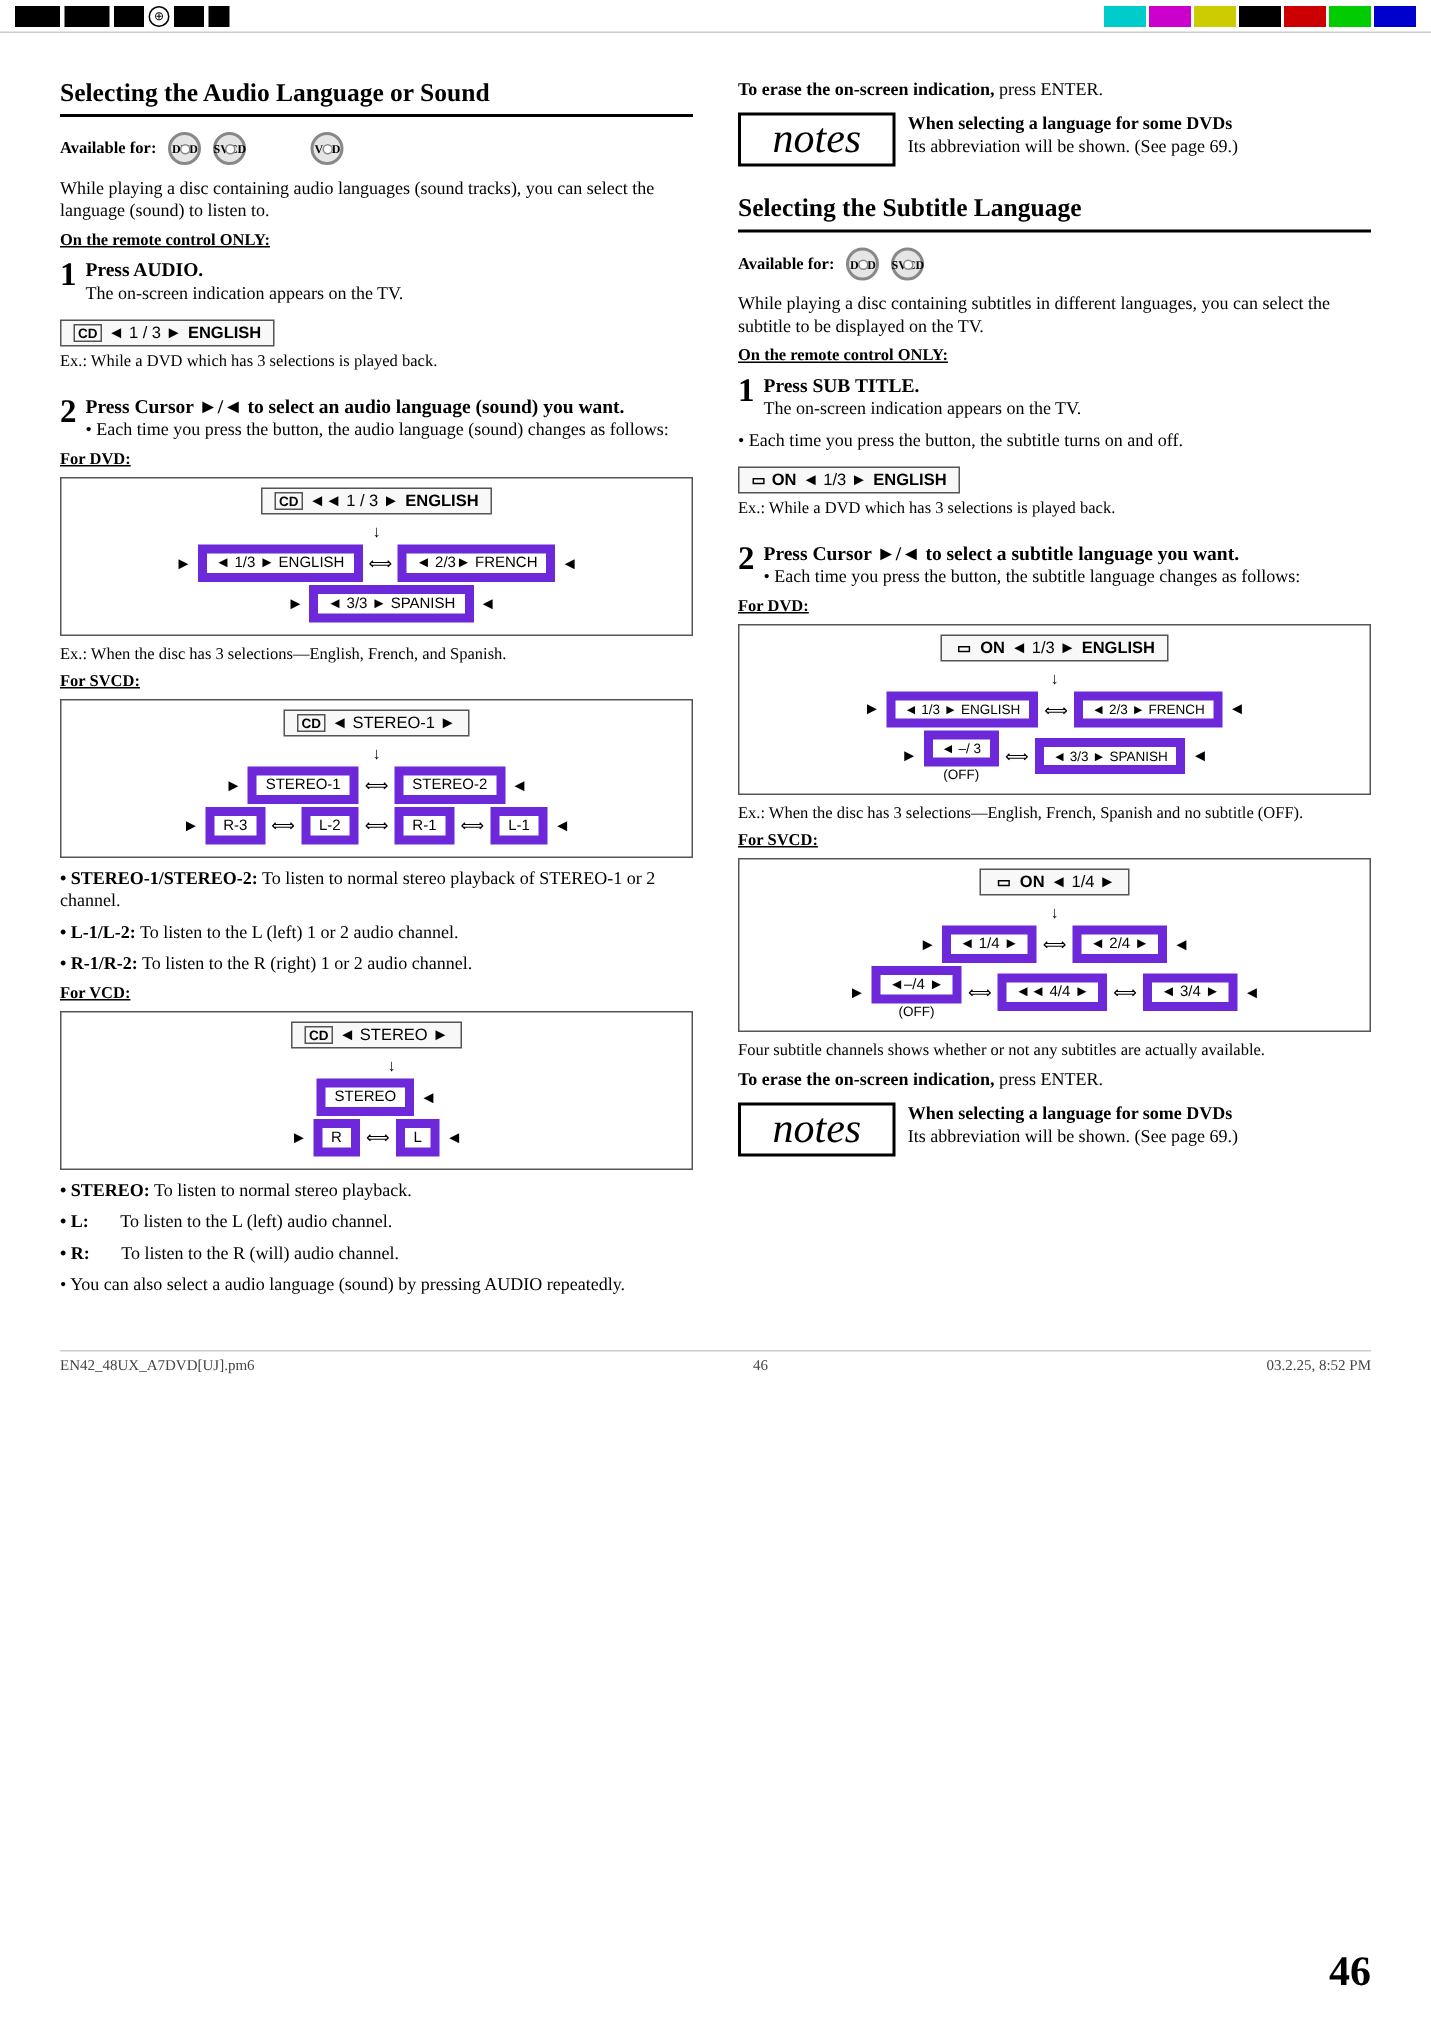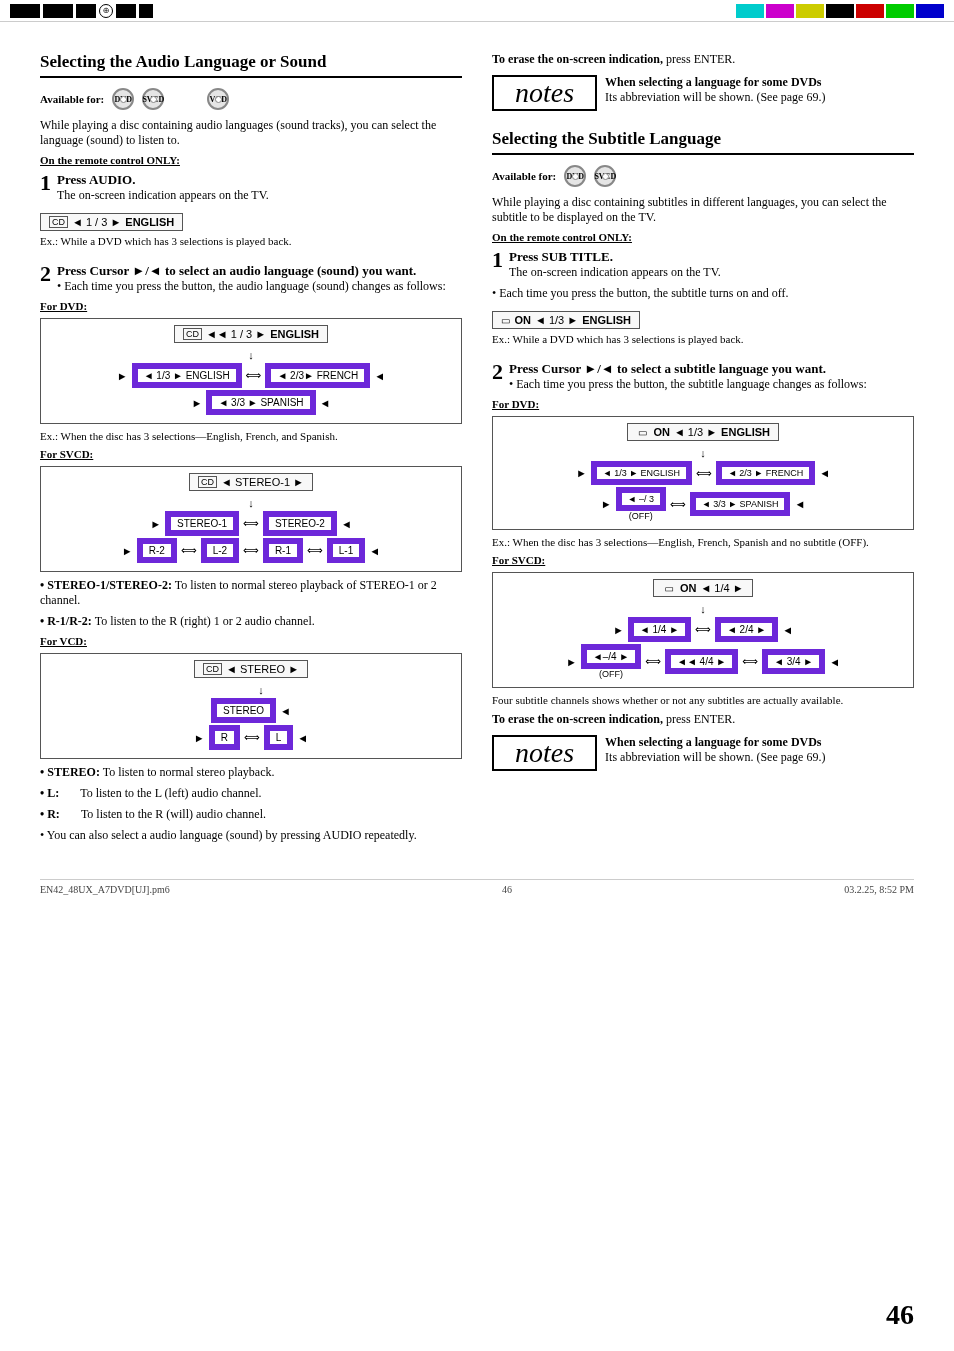--- a/index.html
+++ b/index.html
@@ -138,20 +138,21 @@
       font-size: 11px;
       font-family: Arial, sans-serif;
       background: #f8f8f8;
       gap: 4px;
       margin: 4px 0;
     }
     .lcd-cd-icon {
       font-size: 9px;
       border: 1px solid #555;
       padding: 0 2px;
+      font-weight: bold;
     }
 
     
     .flow-container {
       border: 1px solid #555;
       padding: 6px 10px;
       margin: 6px 0;
       font-size: 11px;
       font-family: Arial, sans-serif;
     }
@@ -326,34 +327,38 @@
               </div>
               <div class="flow-row">
                 <span>►</span>
                 <div class="flow-box">STEREO-1</div>
                 <span class="flow-arrow">⟺</span>
                 <div class="flow-box">STEREO-2</div>
                 <span>◄</span>
               </div>
               <div class="flow-row">
                 <span>►</span>
-                <div class="flow-box">R-2</div>
+                <div class="flow-box">R-3</div>
                 <span class="flow-arrow">⟺</span>
                 <div class="flow-box">L-2</div>
                 <span class="flow-arrow">⟺</span>
                 <div class="flow-box">R-1</div>
                 <span class="flow-arrow">⟺</span>
                 <div class="flow-box">L-1</div>
                 <span>◄</span>
               </div>
             </div>
 
             <p>
               <span class="bold">• STEREO-1/STEREO-2:</span>
               <span>To listen to normal stereo playback of STEREO-1 or 2 channel.</span>
+            </p>
+            <p>
+              <span class="bold">• L-1/L-2:</span>
+              <span>To listen to the L (left) 1 or 2 audio channel.</span>
             </p>
             <p>
               <span class="bold">• R-1/R-2:</span>
               <span>To listen to the R (right) 1 or 2 audio channel.</span>
             </p>
 
             <div class="sub-heading">For VCD:</div>
             <div class="flow-container">
               <div class="flow-top">
                 <div class="lcd-box" style="margin:0 0 4px 0;">

